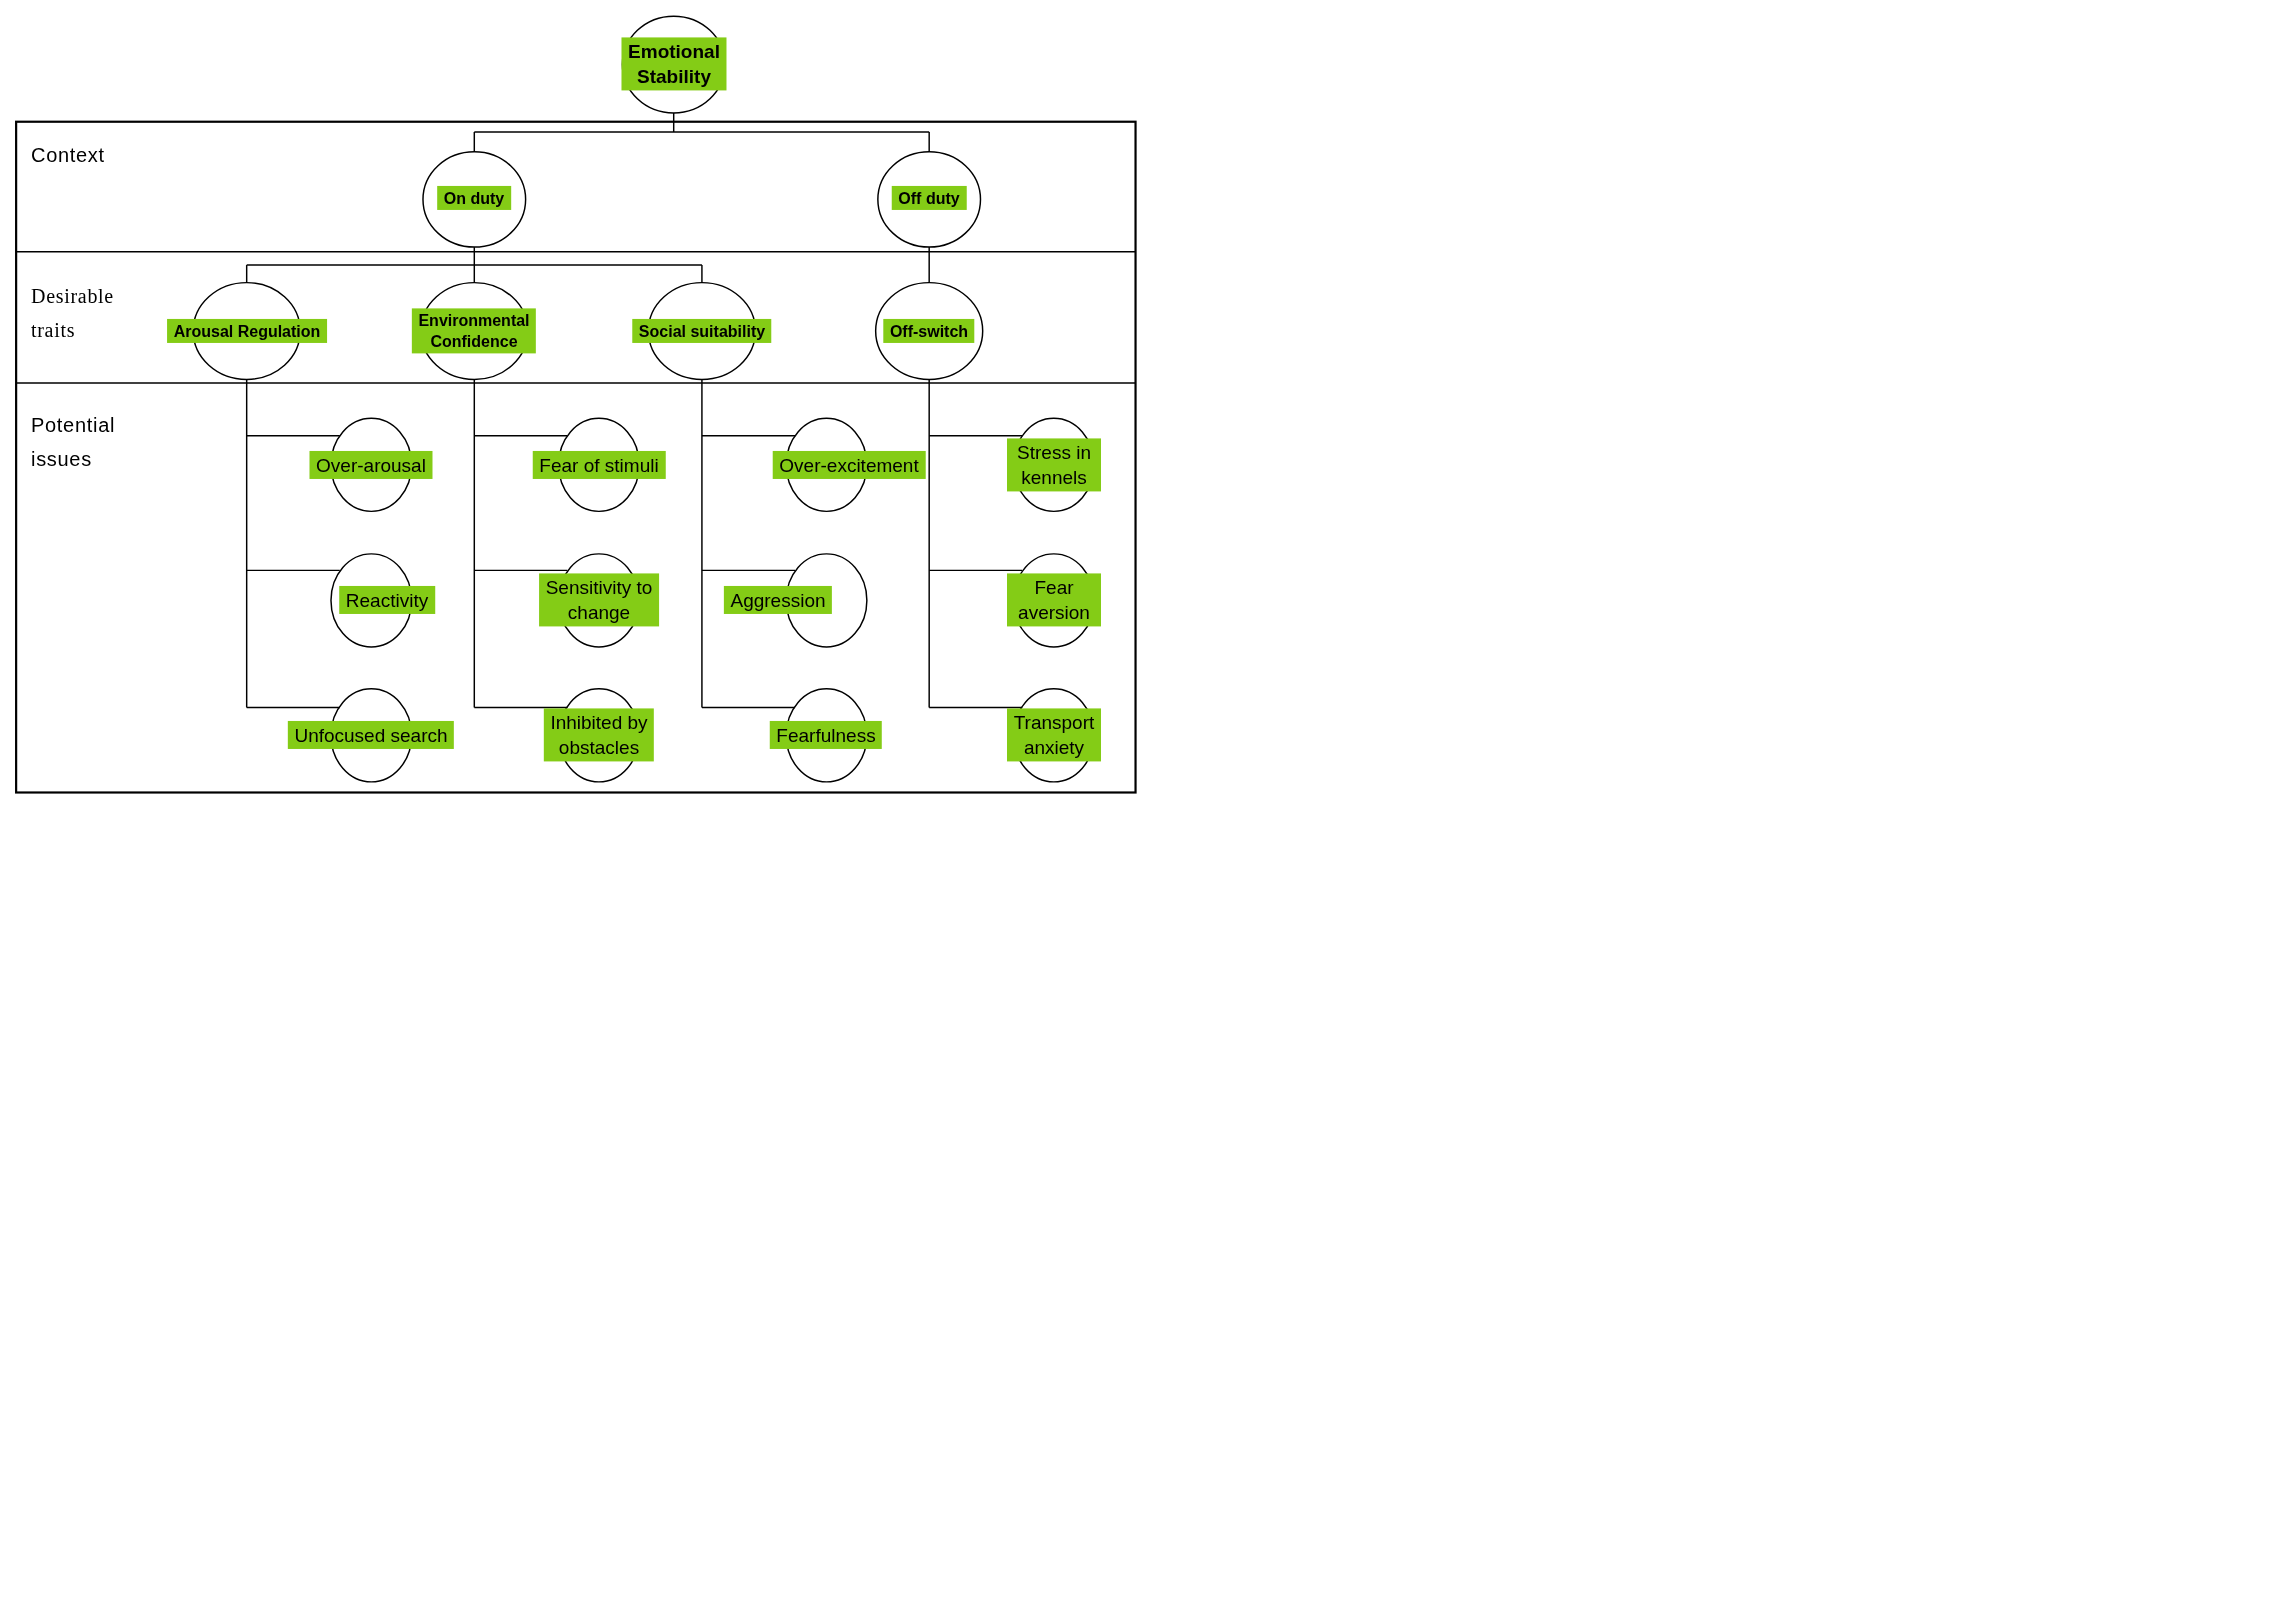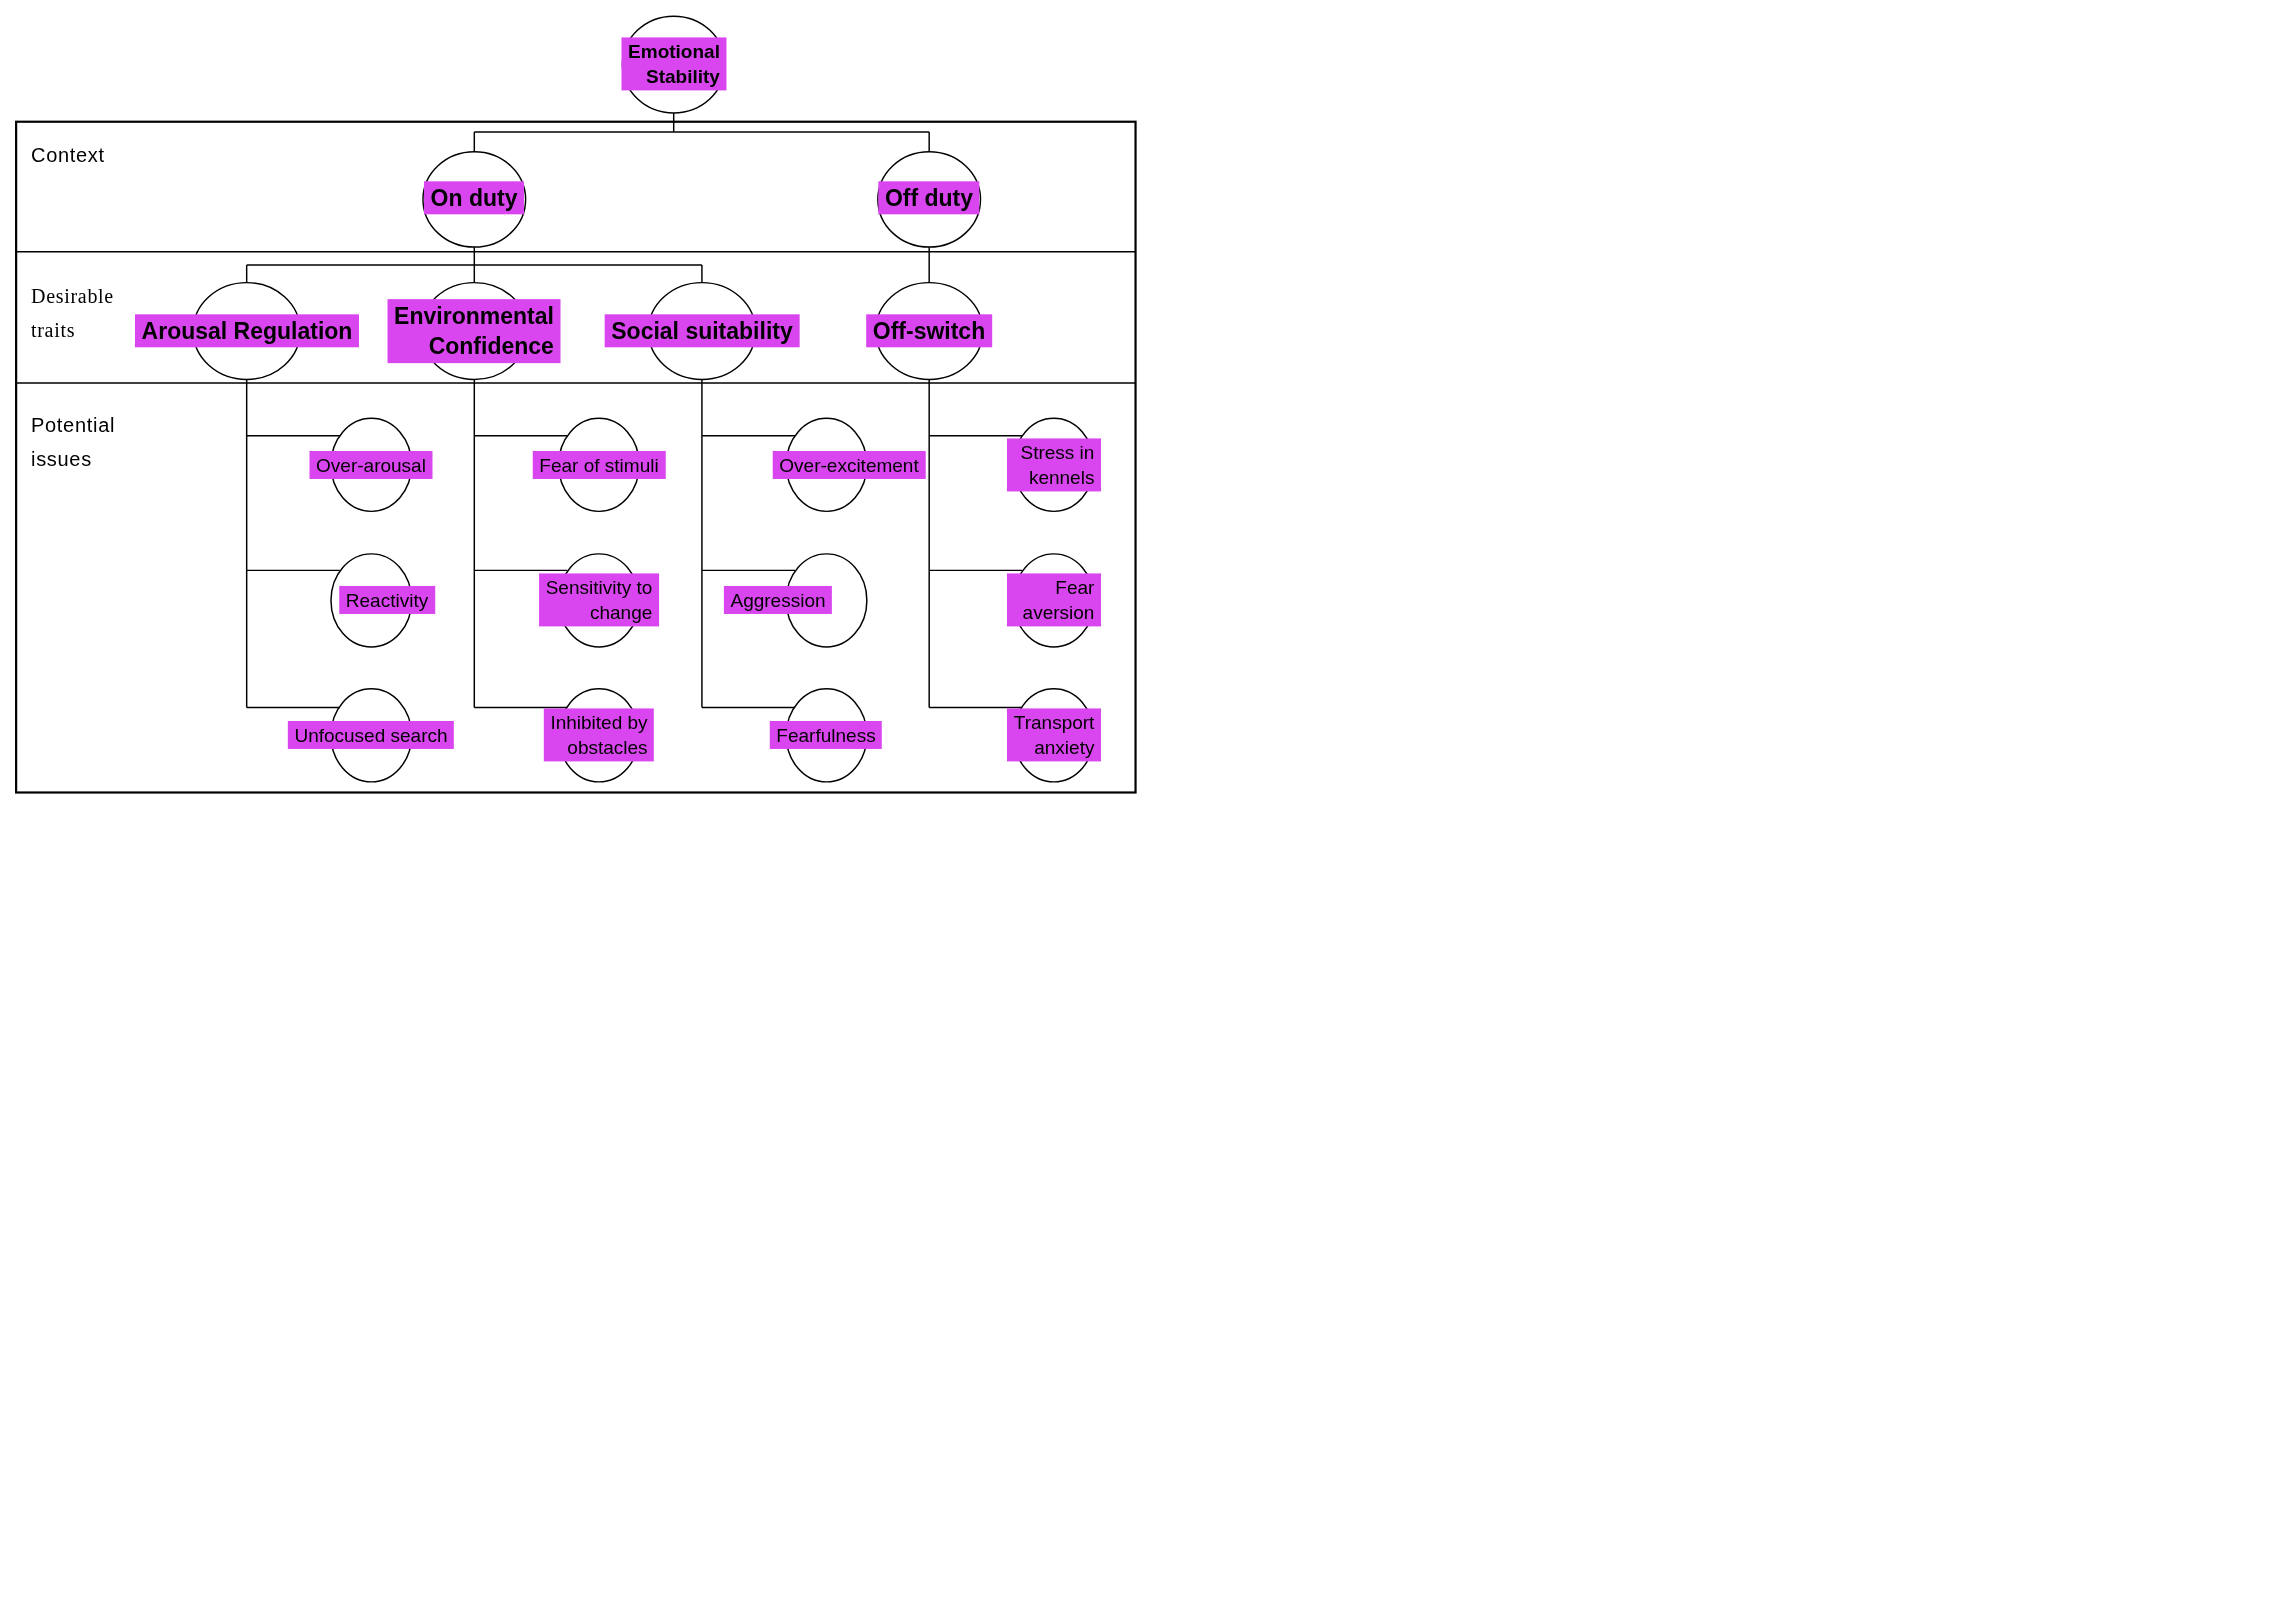--- a/index.html
+++ b/index.html
@@ -8,27 +8,27 @@
     width:1148px;height:805px;
     background:#ffffff;
     font-family:"Liberation Sans", sans-serif;
     color:#000;
     overflow:hidden;
   }
   .stage svg{position:absolute;left:0;top:0;}
   .lbl{
     position:absolute;
     transform:translate(-50%,-50%);
-    background:#d946ef;
+    background:#84cc16;
     white-space:pre-line;
-    text-align:right;
+    text-align:center;
     line-height:1.32;
     padding:1.5px 6.6px;
   }
-  .node-lbl{font-weight:bold;font-size:23px;}
+  .node-lbl{font-weight:bold;font-size:16px;}
   .root-lbl{font-weight:bold;font-size:19px;}
   .issue-lbl{font-size:19px;}
   .row-lbl{
     position:absolute;
     font-size:20px;
     line-height:34px;
     letter-spacing:0.7px;
     white-space:pre-line;
     background:transparent;
     margin-top:12px;

